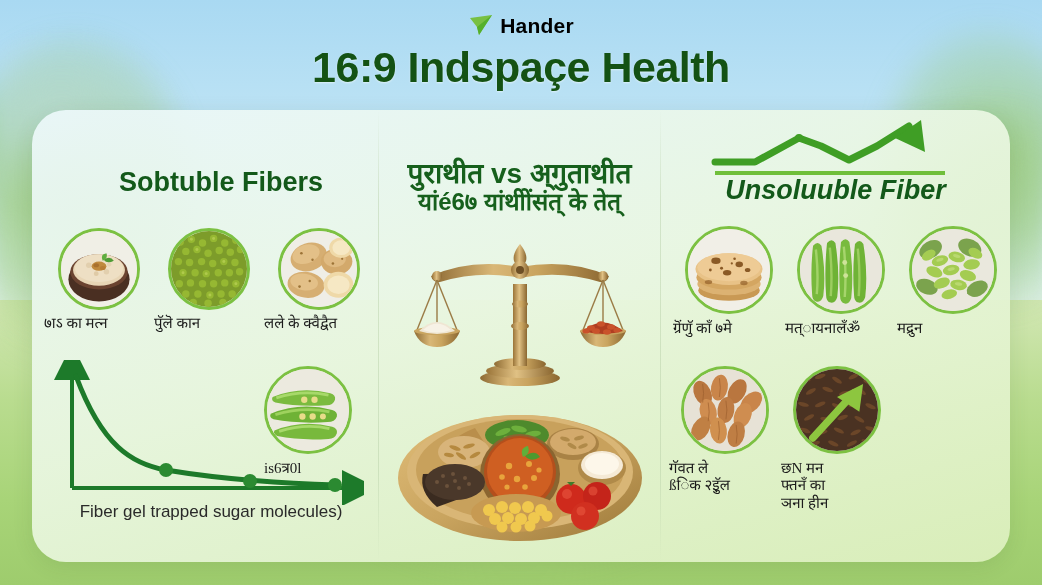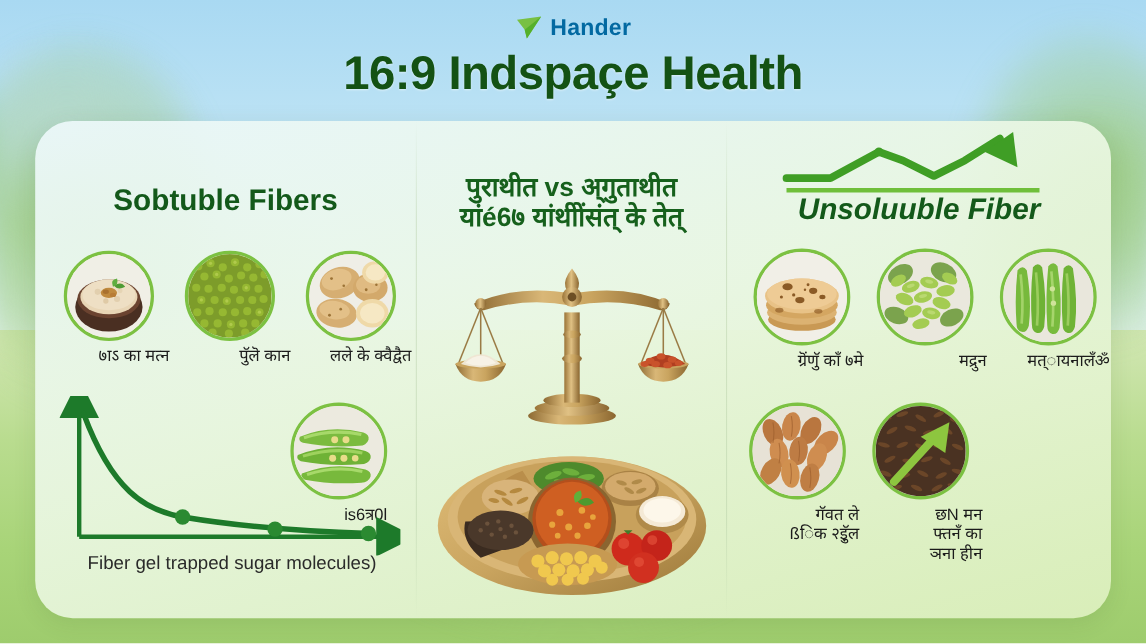--- a/index.html
+++ b/index.html
@@ -38,21 +38,21 @@
   }
 
   
   #header{position:absolute;left:0;top:0;width:1042px;height:110px;text-align:center;}
   .brand{
     display:flex;align-items:center;justify-content:center;gap:6px;
     height:30px;margin-top:10px;
   }
   .brand-mark{width:26px;height:24px;display:block;}
   .brand-name{
-    font-size:21px;font-weight:bold;color:#0369a1;letter-spacing:.2px;line-height:1;
+    font-size:21px;font-weight:bold;color:#000000;letter-spacing:.2px;line-height:1;
   }
   .page-title{
     font-size:43px;font-weight:bold;color:#145214;letter-spacing:-.5px;
     line-height:1;margin-top:6px;
     text-shadow:0 1px 2px rgba(255,255,255,.55);
   }
 
   
   #card{
     position:absolute;left:32px;top:110px;width:978px;height:452px;
@@ -72,40 +72,40 @@
     font-size:27px;font-weight:bold;color:#13591a;text-align:center;
     line-height:1.1;
   }
 
   
   .circle{
     border-radius:50%;border:3px solid #7cc142;overflow:hidden;
     background:#f2f1ea;position:relative;box-sizing:border-box;
   }
   .food-label{
-    font-size:15px;color:#1b1b1b;text-align:right;line-height:1.15;
-    font-family:Liberation Sans, sans-serif;
+    font-size:15px;color:#1b1b1b;text-align:left;line-height:1.15;
+    font-family:Liberation Serif, serif;
   }
 
   
   .l-row{position:absolute;display:flex;}
   .l-item{display:flex;flex-direction:column;align-items:center;}
   .l-item .circle{width:82px;height:82px;}
   .l-item .food-label{margin-top:5px;width:110px;}
 
   
   #curve-chart{position:absolute;left:22px;top:250px;width:310px;height:145px;}
   .chart-caption{
     position:absolute;left:14px;top:392px;width:330px;text-align:center;
     font-size:17px;color:#2a2a2a;
   }
 
   
   .c-title{position:absolute;left:0;top:48px;width:281px;}
-  .c-title .l1{font-size:24px;font-weight:bold;color:#16601c;text-align:center;line-height:1.12;}
+  .c-title .l1{font-size:28px;font-weight:bold;color:#16601c;text-align:center;line-height:1.12;}
   .c-title .l2{font-size:24px;font-weight:bold;color:#16601c;text-align:center;line-height:1.12;}
   #scale-img{position:absolute;left:32px;top:128px;width:218px;height:150px;}
   #thali-img{position:absolute;left:10px;top:272px;width:262px;height:165px;}
 
   
   #trend-arrow{position:absolute;left:48px;top:8px;width:250px;height:62px;}
   .r-heading{position:absolute;left:0;top:66px;width:349px;font-style:italic;}
   .r-grid{position:absolute;left:12px;top:116px;width:336px;display:flex;}
   .r-grid2{position:absolute;left:8px;top:256px;width:336px;display:flex;}
   .r-item{width:112px;display:flex;flex-direction:column;align-items:center;}
@@ -130,21 +130,21 @@
       <polygon points="9,14 24,2 11,22" fill="#55b02b"></polygon>
     </svg>
     <div class="brand-name">Hander</div>
   </div>
   <div class="page-title">16:9 Indspaçe Health</div>
 </div>
 
 <div id="card">
 
   <div class="panel panel-left">
-    <div class="panel-heading" style="position:absolute;left:0;top:58px;width:346px;">Sobtuble Fibers</div>
+    <div class="panel-heading" style="position:absolute;left:16px;top:58px;width:346px;">Sobtuble Fibers</div>
 
     <div class="l-row" style="left:12px;top:118px;width:322px;justify-content:space-between;">
 
       <div class="l-item">
         <div class="circle">
           <svg viewBox="0 0 82 82" width="100%" height="100%">
             <rect width="82" height="82" fill="#f0efe6"></rect>
             <ellipse cx="41" cy="52" rx="33" ry="24" fill="#4a2f22"></ellipse>
             <ellipse cx="41" cy="44" rx="31" ry="19" fill="#6b4330"></ellipse>
             <ellipse cx="41" cy="42" rx="28" ry="17" fill="#e8d5b5"></ellipse>
@@ -501,20 +501,47 @@
                 <ellipse cx="60" cy="58" rx="4" ry="2.4"></ellipse>
             </g>
           </svg>
         </div>
         <div class="food-label">ग्रॆंणुॅ कॉं ७मे</div>
       </div>
 
       <div class="r-item">
         <div class="circle">
           <svg viewBox="0 0 88 88" width="100%" height="100%">
+            <rect width="88" height="88" fill="#e9e7dc"></rect>
+            <g>
+              <path d="M14 18 q5 -6 9 0 q5 30 2 54 q-2 7 -7 6 q-5 -1 -5 -8 q-2 -26 1 -52z" fill="#77b93c"></path>
+              <path d="M17 22 q3 26 1 48" stroke="#a3d369" stroke-width="2.6" fill="none"></path>
+            </g>
+            <g>
+              <path d="M29 15 q5 -6 9 0 q5 32 2 58 q-2 7 -7 6 q-5 -1 -5 -8 q-2 -28 1 -56z" fill="#6eb235"></path>
+              <path d="M32 20 q3 28 1 52" stroke="#9ccd5f" stroke-width="2.6" fill="none"></path>
+            </g>
+            <g>
+              <path d="M44 14 q5 -6 9 0 q5 33 2 60 q-2 7 -7 6 q-5 -1 -5 -8 q-2 -29 1 -58z" fill="#79bb3e"></path>
+              <path d="M47 19 q3 29 1 54" stroke="#a6d56c" stroke-width="2.6" fill="none"></path>
+              <circle cx="48" cy="36" r="2.6" fill="#cfe39a"></circle>
+                <circle cx="49" cy="50" r="2.6" fill="#cfe39a"></circle>
+            </g>
+            <g>
+              <path d="M59 16 q5 -6 9 0 q5 31 2 57 q-2 7 -7 6 q-5 -1 -5 -8 q-2 -27 1 -55z" fill="#6fb336"></path>
+              <path d="M62 21 q3 27 1 51" stroke="#9ccd5f" stroke-width="2.6" fill="none"></path>
+            </g>
+          </svg>
+        </div>
+        <div class="food-label">मत्ायनालॅंॐ</div>
+      </div>
+
+      <div class="r-item">
+        <div class="circle">
+          <svg viewBox="0 0 88 88" width="100%" height="100%">
             <rect width="88" height="88" fill="#eae8dd"></rect>
             <g fill="#6f9c3e" opacity=".9">
               <ellipse cx="20" cy="22" rx="13" ry="9" transform="rotate(-30 20 22)"></ellipse>
               <ellipse cx="62" cy="20" rx="13" ry="9" transform="rotate(25 62 20)"></ellipse>
               <ellipse cx="16" cy="62" rx="12" ry="8" transform="rotate(20 16 62)"></ellipse>
               <ellipse cx="70" cy="64" rx="12" ry="8" transform="rotate(-25 70 64)"></ellipse>
             </g>
             <g fill="#a4cc52">
               <ellipse cx="30" cy="34" rx="9" ry="5.5" transform="rotate(-18 30 34)"></ellipse>
               <ellipse cx="48" cy="30" rx="9" ry="5.5" transform="rotate(14 48 30)"></ellipse>
@@ -530,47 +557,20 @@
             </g>
             <g fill="#c3de7e" opacity=".7">
               <ellipse cx="30" cy="33" rx="4" ry="1.8" transform="rotate(-18 30 33)"></ellipse>
               <ellipse cx="48" cy="29" rx="4" ry="1.8" transform="rotate(14 48 29)"></ellipse>
               <ellipse cx="42" cy="43" rx="4" ry="1.8" transform="rotate(-12 42 43)"></ellipse>
               <ellipse cx="50" cy="59" rx="4" ry="1.8" transform="rotate(10 50 59)"></ellipse>
             </g>
           </svg>
         </div>
         <div class="food-label">मद्रुन</div>
-      </div>
-
-      <div class="r-item">
-        <div class="circle">
-          <svg viewBox="0 0 88 88" width="100%" height="100%">
-            <rect width="88" height="88" fill="#e9e7dc"></rect>
-            <g>
-              <path d="M14 18 q5 -6 9 0 q5 30 2 54 q-2 7 -7 6 q-5 -1 -5 -8 q-2 -26 1 -52z" fill="#77b93c"></path>
-              <path d="M17 22 q3 26 1 48" stroke="#a3d369" stroke-width="2.6" fill="none"></path>
-            </g>
-            <g>
-              <path d="M29 15 q5 -6 9 0 q5 32 2 58 q-2 7 -7 6 q-5 -1 -5 -8 q-2 -28 1 -56z" fill="#6eb235"></path>
-              <path d="M32 20 q3 28 1 52" stroke="#9ccd5f" stroke-width="2.6" fill="none"></path>
-            </g>
-            <g>
-              <path d="M44 14 q5 -6 9 0 q5 33 2 60 q-2 7 -7 6 q-5 -1 -5 -8 q-2 -29 1 -58z" fill="#79bb3e"></path>
-              <path d="M47 19 q3 29 1 54" stroke="#a6d56c" stroke-width="2.6" fill="none"></path>
-              <circle cx="48" cy="36" r="2.6" fill="#cfe39a"></circle>
-                <circle cx="49" cy="50" r="2.6" fill="#cfe39a"></circle>
-            </g>
-            <g>
-              <path d="M59 16 q5 -6 9 0 q5 31 2 57 q-2 7 -7 6 q-5 -1 -5 -8 q-2 -27 1 -55z" fill="#6fb336"></path>
-              <path d="M62 21 q3 27 1 51" stroke="#9ccd5f" stroke-width="2.6" fill="none"></path>
-            </g>
-          </svg>
-        </div>
-        <div class="food-label">मत्ायनालॅंॐ</div>
       </div>
     </div>
 
     <div class="r-grid2">
       <div class="r-item">
         <div class="circle">
           <svg viewBox="0 0 88 88" width="100%" height="100%">
             <rect width="88" height="88" fill="#e7e2d6"></rect>
             <g>
               <ellipse cx="20" cy="26" rx="9" ry="14" fill="#b9763f" transform="rotate(-25 20 26)"></ellipse>

